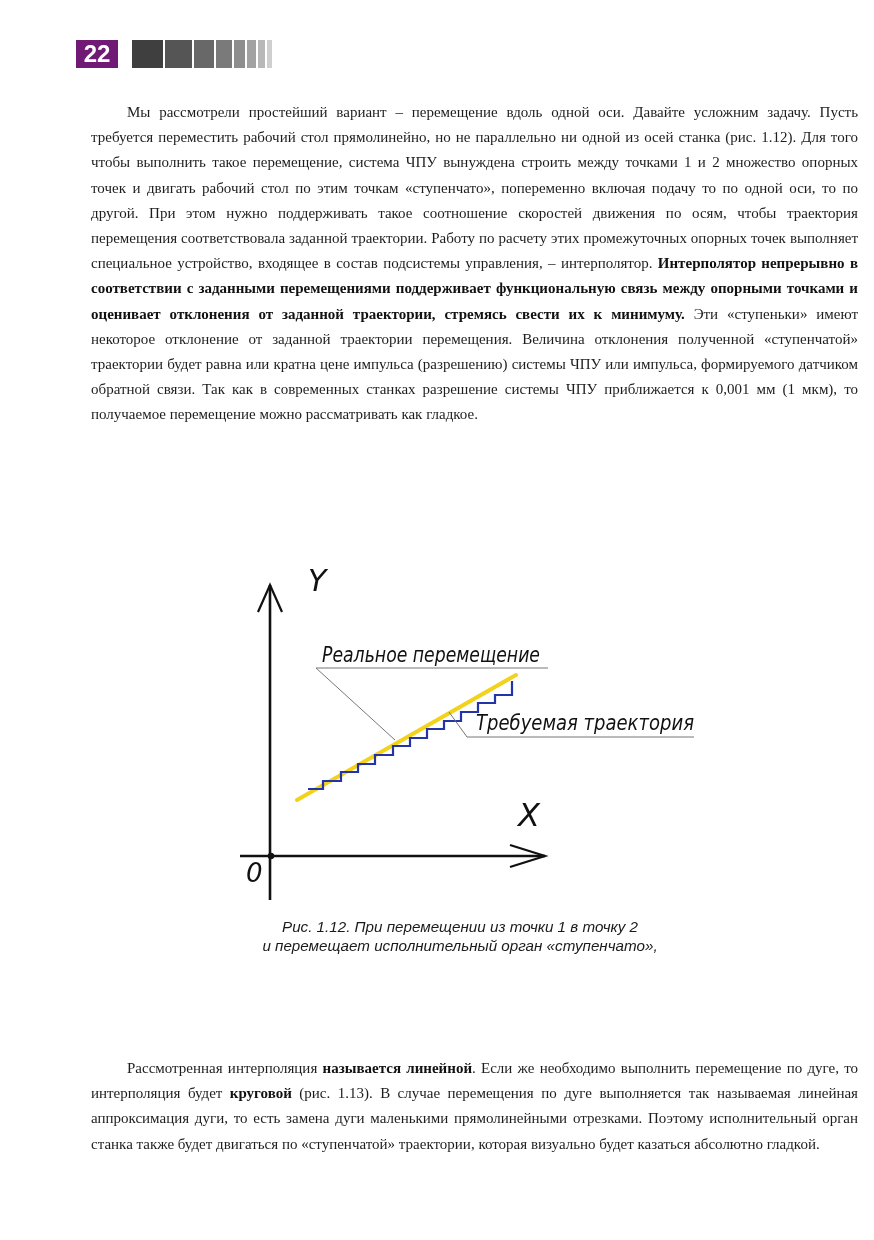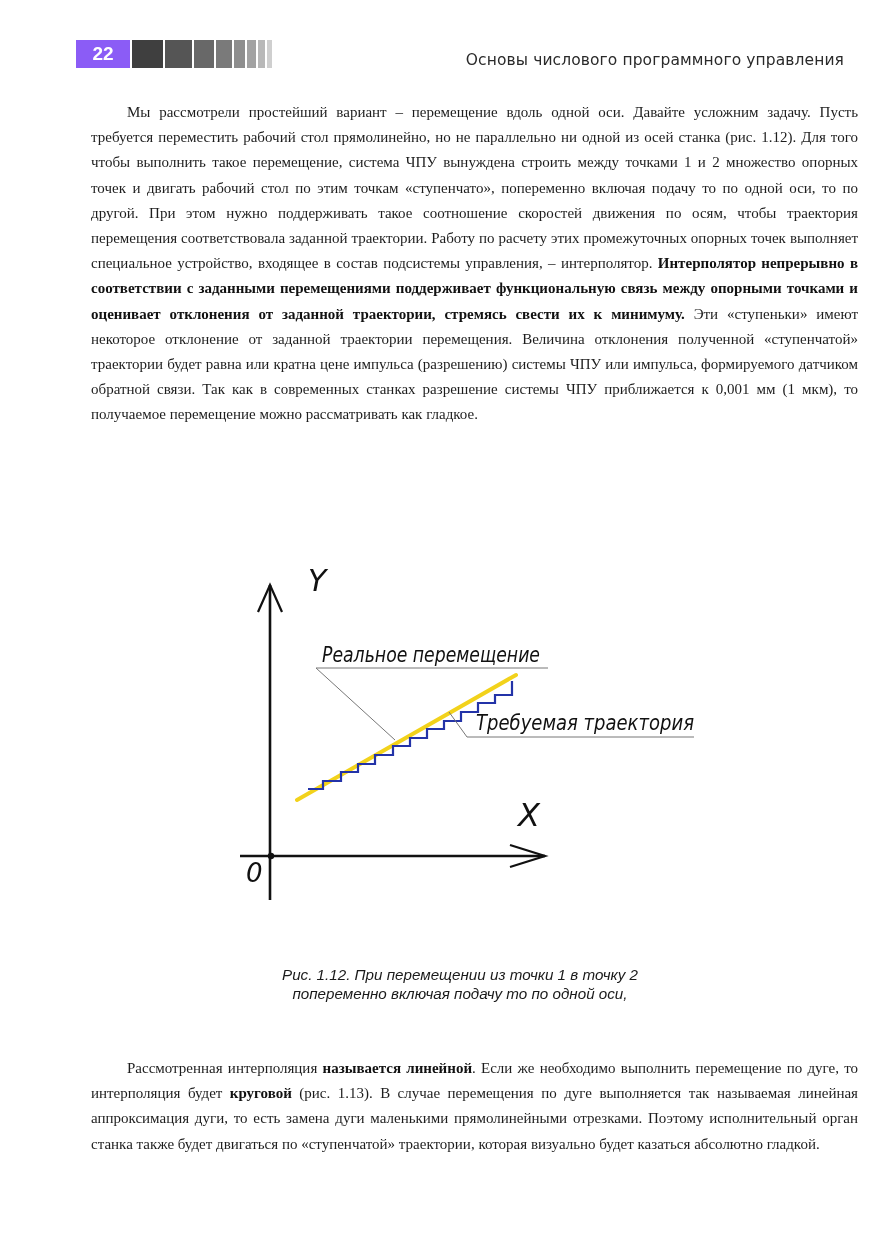--- a/index.html
+++ b/index.html
@@ -2,61 +2,60 @@
 <html><head>
 <meta charset="utf-8">
 <style>
   html, body { margin: 0; padding: 0; }
   body {
     width: 874px; height: 1240px; background: #ffffff; position: relative; overflow: hidden;
     font-family: "Liberation Serif", "DejaVu Serif", serif; color: #1a1a1a;
   }
   .header { position: absolute; left: 0; top: 0; width: 874px; height: 80px; }
   .page-num {
-    position: absolute; left: 76px; top: 40px; width: 54px; height: 28px; background: #8b5cf6;
+    position: absolute; left: 76px; top: 40px; width: 42px; height: 28px; background: #701a75;
     color: #fff; font-family: "Liberation Sans", "DejaVu Sans", sans-serif; font-weight: bold;
-    font-size: 19px; line-height: 28px; text-align: center;
+    font-size: 24px; line-height: 28px; text-align: center;
   }
   .bars { position: absolute; left: 132px; top: 40px; height: 28px; display: flex; gap: 2px; }
   .bars span { display: block; height: 28px; }
   .running-title {
     position: absolute; right: 30px; top: 51px; font-family: "DejaVu Sans", "Liberation Sans", sans-serif;
     font-size: 15.5px; color: #2a2a2a; letter-spacing: 0.1px;
   }
   .para {
     position: absolute; left: 78px; width: 767px; font-size: 15px; line-height: 25.2px;
     text-align: justify; color: #1d1d1d; margin: 13px;
   }
   .para .indent { display: inline-block; width: 36px; }
   .para b { font-weight: bold; color: #111; }
   .figure { position: absolute; left: 0; top: 555px; width: 874px; height: 360px; }
   .figure svg { position: absolute; left: 0; top: 0; }
   .caption {
     position: absolute; left: 200px; top: 917px; width: 520px; text-align: center;
     font-family: "Liberation Sans", "DejaVu Sans", sans-serif; font-style: italic; font-size: 15.2px;
-    line-height: 19.2px; color: #1a1a1a; margin-top: 48px;
+    line-height: 19.2px; color: #1a1a1a;
   }
   .caption span { display: block; }
 </style>
 </head>
 <body>
 
 <div class="header">
   <div class="page-num">22</div>
   <div class="bars">
     <span style="background: rgb(63, 63, 63); width: 31px;"></span>
     <span style="background: rgb(85, 85, 85); width: 27px;"></span>
     <span style="background: rgb(104, 104, 104); width: 20px;"></span>
     <span style="background: rgb(122, 122, 122); width: 16px;"></span>
     <span style="background: rgb(142, 142, 142); width: 11px;"></span>
     <span style="background: rgb(162, 162, 162); width: 9px;"></span>
     <span style="background: rgb(184, 184, 184); width: 7px;"></span>
     <span style="background: rgb(207, 207, 207); width: 5px;"></span>
   </div>
-  <div class="running-title">Основы числового программного управления</div>
 </div>
 
 <p class="para" style="top:87px;"><span class="indent"></span><span>Мы рассмотрели простейший вариант – перемещение вдоль одной оси. Давайте усложним задачу. Пусть требуется переместить рабочий стол прямолинейно, но не параллельно ни одной из осей станка (рис. 1.12). Для того чтобы выполнить такое перемещение, система ЧПУ вынуждена строить между точками 1 и 2 множество опорных точек и двигать рабочий стол по этим точкам «ступенчато», попеременно включая подачу то по одной оси, то по другой. При этом нужно поддерживать такое соотношение скоростей движения по осям, чтобы траектория перемещения соответствовала заданной траектории. Работу по расчету этих промежуточных опорных точек выполняет специальное устройство, входящее в состав подсистемы управления, – интерполятор. </span><b>Интерполятор непрерывно в соответствии с заданными перемещениями поддерживает функциональную связь между опорными точками и оценивает отклонения от заданной траектории, стремясь свести их к минимуму.</b><span> Эти «ступеньки» имеют некоторое отклонение от заданной траектории перемещения. Величина отклонения полученной «ступенчатой» траектории будет равна или кратна цене импульса (разрешению) системы ЧПУ или импульса, формируемого датчиком обратной связи. Так как в современных станках разрешение системы ЧПУ приближается к 0,001 мм (1 мкм), то получаемое перемещение можно рассматривать как гладкое.</span></p>
 
 <div class="figure">
   <svg width="874" height="360" viewBox="0 555 874 360">
 
     <line x1="270" y1="900" x2="270" y2="585" stroke-width="2.6" class="axis" stroke="#111111"></line>
     <polyline points="258,612 270,585 282,612" fill="none" stroke-width="2.2" class="axis" stroke="#111111"></polyline>
 
@@ -76,16 +75,16 @@
     <line x1="316" y1="668" x2="395" y2="740" stroke-width="1" class="leader" stroke="#777777"></line>
     <line x1="467" y1="737" x2="694" y2="737" stroke-width="1" class="leader" stroke="#777777"></line>
     <line x1="449" y1="712" x2="467" y2="737" stroke-width="1" class="leader" stroke="#777777"></line>
     <text x="322" y="662" font-size="21" font-style="italic" font-family="DejaVu Sans, sans-serif" textLength="218" lengthAdjust="spacingAndGlyphs" class="lbl" fill="#111111">Реальное перемещение</text>
     <text x="476" y="730" font-size="21" font-style="italic" font-family="DejaVu Sans, sans-serif" textLength="218" lengthAdjust="spacingAndGlyphs" class="lbl" fill="#111111">Требуемая траектория</text>
   </svg>
 </div>
 
 <div class="caption">
   <span>Рис. 1.12. При перемещении из точки 1 в точку 2</span>
-  <span>попеременно включая подачу то по одной оси,</span>
+  <span>и перемещает исполнительный орган «ступенчато»,</span>
 </div>
 
 <p class="para" style="top:1043px;"><span class="indent"></span><span>Рассмотренная интерполяция </span><b>называется линейной</b><span>. Если же необходимо выполнить перемещение по дуге, то интерполяция будет </span><b>круговой</b><span> (рис. 1.13). В случае перемещения по дуге выполняется так называемая линейная аппроксимация дуги, то есть замена дуги маленькими прямолинейными отрезками. Поэтому исполнительный орган станка также будет двигаться по «ступенчатой» траектории, которая визуально будет казаться абсолютно гладкой.</span></p>
 
 </body></html>

